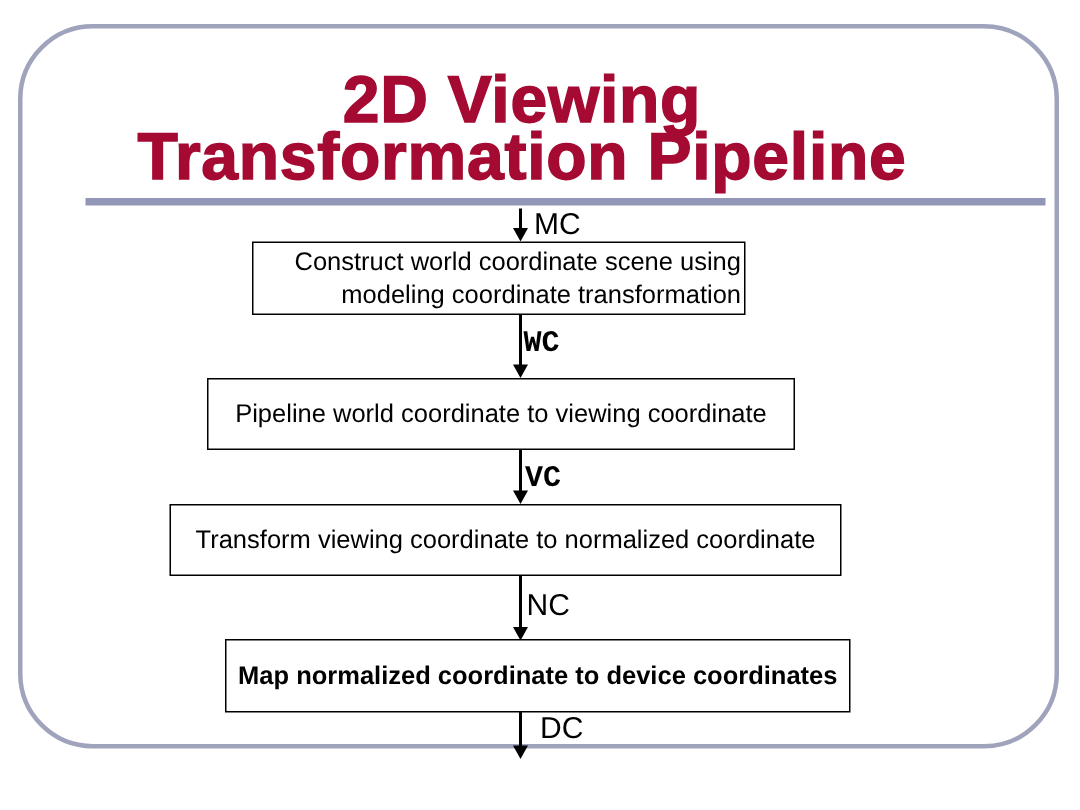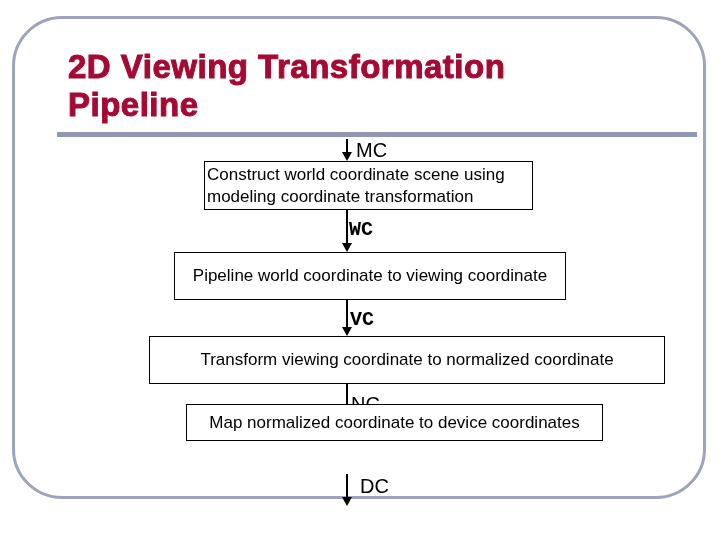--- a/index.html
+++ b/index.html
@@ -15,53 +15,53 @@
     left: 12px; top: 16px;
     width: 688px; height: 477px;
     border: 3px solid var(--border-color, #9fa3bc);
     border-radius: 50px;
   }
   .slide-title {
     position: absolute;
     left: 68px; top: 48px;
     width: 560px;
     margin: 0;
-    font-size: 33px;
+    font-size: 44px;
     line-height: 38px;
     font-weight: 800;
     letter-spacing: 0.5px;
     color: var(--title-color, #a50a33);
+    text-align: center;
     -webkit-text-stroke: 1px var(--title-color, #a50a33);
   }
   .title-divider {
     position: absolute;
     left: 57px; top: 132px;
     width: 640px; height: 5px;
     background: var(--divider-color, #9297b8);
   }
   .flow-box {
     position: absolute;
     box-sizing: border-box;
     border: 1.5px solid var(--box-border-color, #000000);
     background: #ffffff;
     display: flex;
     align-items: center;
     justify-content: center;
-    text-align: left;
+    text-align: right;
     font-size: 17px;
     line-height: 22px;
     color: var(--text-color, #000000);
     padding: 0 2px;
-    margin-left: 36px;
   }
   .flow-box.nowrap { white-space: nowrap; }
   .b1 { left: 168px; top: 161px; width: 329px; height: 49px; }
   .b2 { left: 138px; top: 252px; width: 392px; height: 48px; }
-  .b3 { left: 113px; top: 336px; width: 516px; height: 48px; }
-  .b4 { left: 150px; top: 404px; width: 417px; height: 37px; }
+  .b3 { left: 113px; top: 336px; width: 448px; height: 48px; }
+  .b4 { left: 150px; top: 426px; width: 417px; height: 49px; font-weight: bold; }
 
   .flow-arrow { position: absolute; left: 343px; width: 10px; }
   .flow-arrow .shaft {
     position: absolute; left: 3px; top: 0; bottom: 6px;
     width: 2px; background: var(--text-color, #000000);
   }
   .flow-arrow .head {
     position: absolute; left: -1px; bottom: 0;
     width: 0; height: 0;
     border-left: 5px solid transparent;

